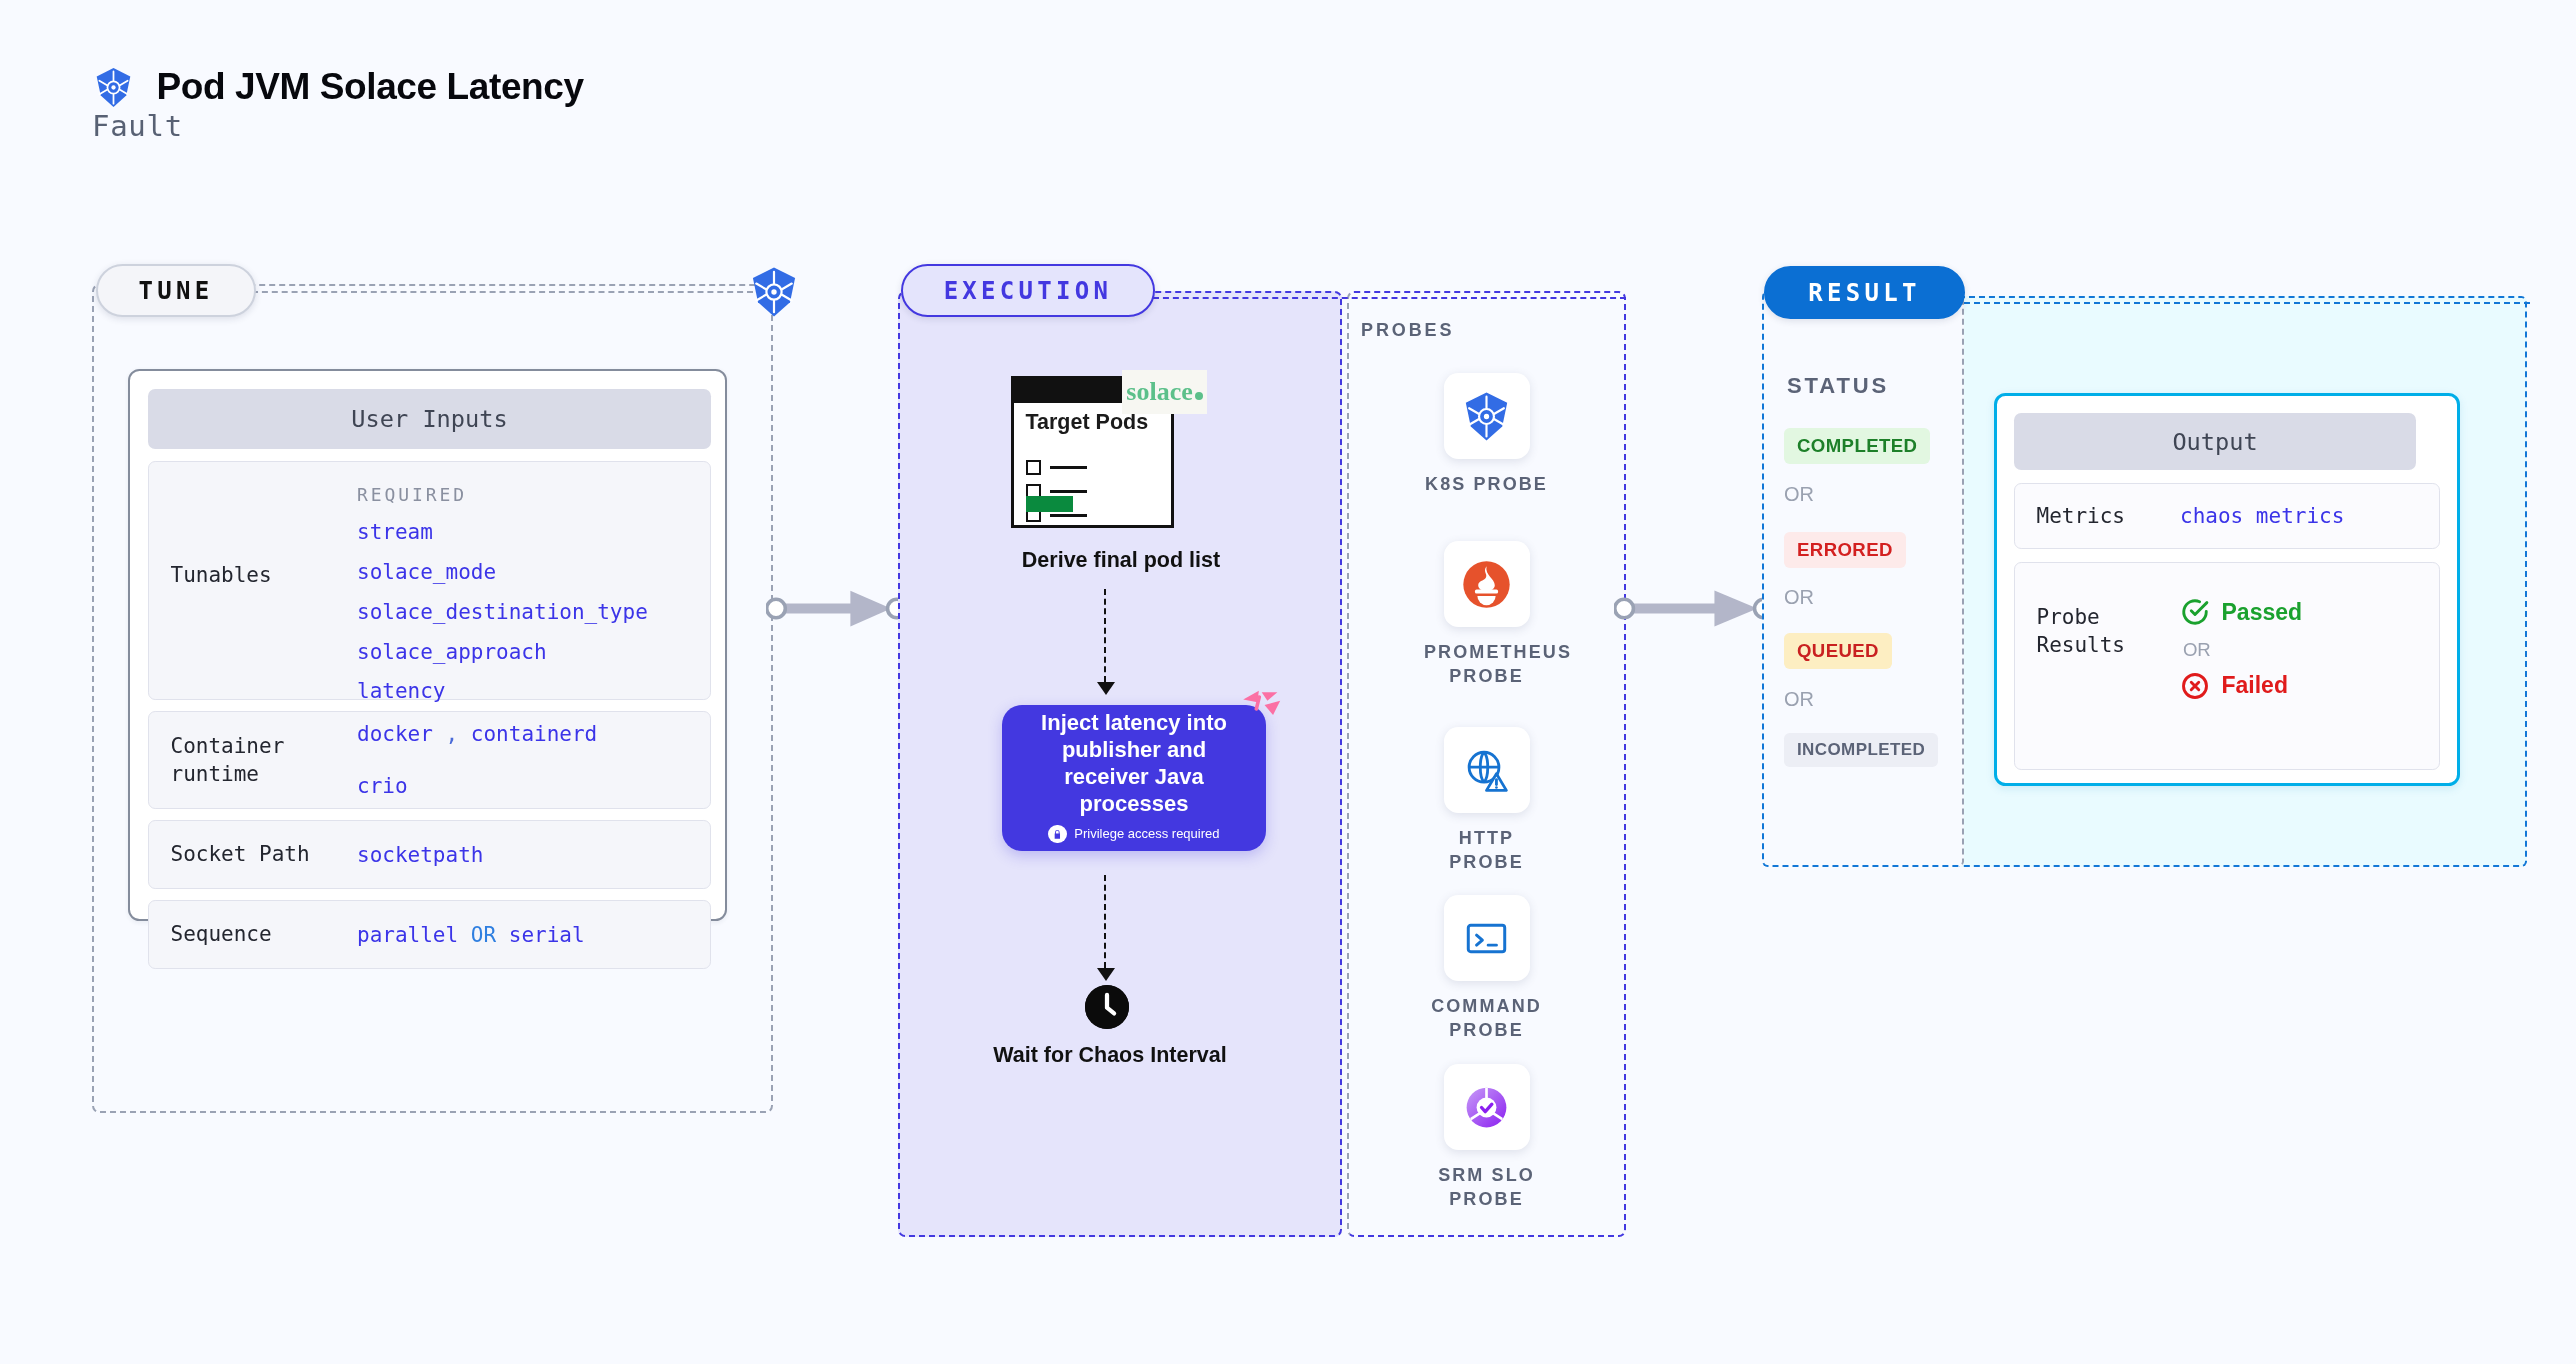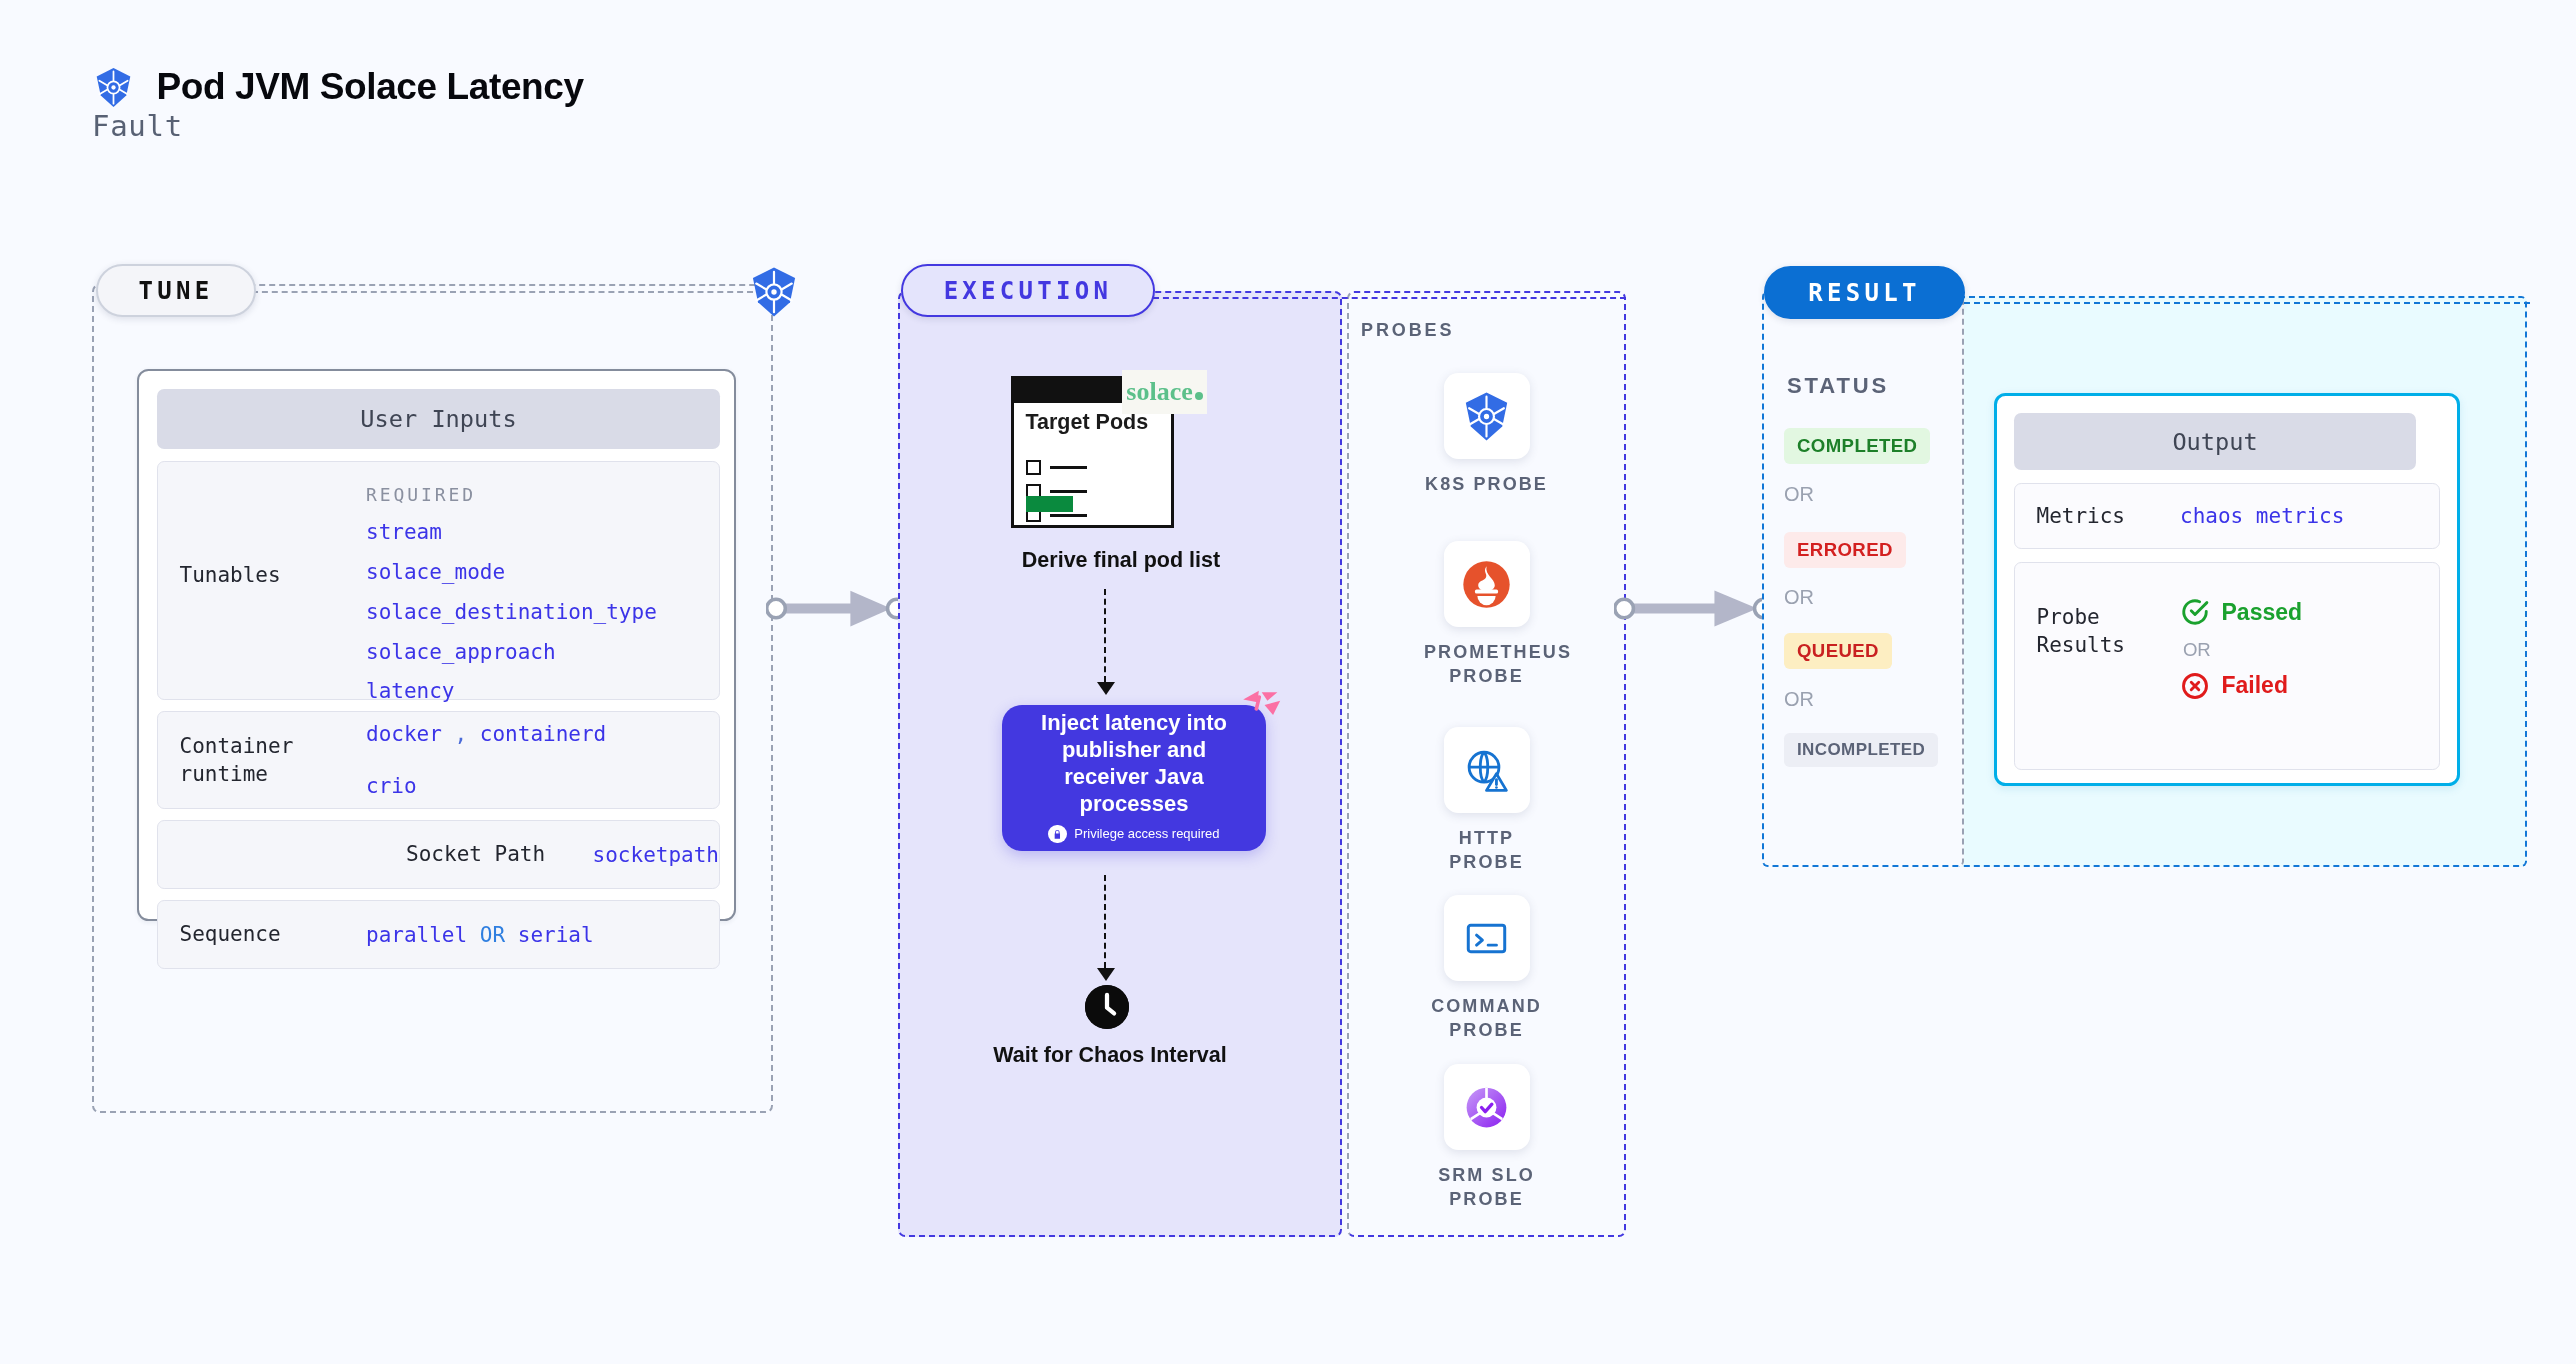--- a/index.html
+++ b/index.html
@@ -196,21 +196,21 @@
   <svg width="54" height="54" viewBox="0 0 64 64">
     <path d="M32 3 57 15.5 51 44 32 61 13 44 7 15.5Z" fill="#326ce5"></path>
     <g fill="none" stroke="#fff" stroke-width="2.6" stroke-linecap="round">
       <circle cx="32" cy="32" r="9"></circle>
       <path d="M32 8v14M32 42v14M11 22l12 7M41 35l12 7M53 22l-12 7M23 35l-12 7"></path>
     </g>
     <circle cx="32" cy="32" r="3.2" fill="#fff"></circle>
   </svg>
 </div>
 
-<div class="card-outer" style="left:137px; top:369px; width:599px; height:552px;">
+<div class="card-outer" style="left:128px; top:369px; width:599px; height:552px;">
 
   <div class="card-header" style="position:absolute; left:18px; top:18px; width:563px; height:60px;">User Inputs</div>
 
   <div class="row-box" style="position:absolute; left:18px; top:90px; width:563px; height:239px; align-items:flex-start;">
     <div class="row-label" style="padding-top:99px;">Tunables</div>
     <div style="padding-top:21.5px;">
       <div class="required-tag">REQUIRED</div>
       <div class="row-values tunable-item">stream</div>
       <div class="row-values tunable-item">solace_mode</div>
       <div class="row-values tunable-item">solace_destination_type</div>
@@ -224,21 +224,21 @@
     <div>
       <div class="row-values">
         <span>docker</span>
         <span class="sep-comma">,</span>
         <span>containerd</span>
       </div>
       <div class="row-values" style="margin-top:28px;">crio</div>
     </div>
   </div>
 
-  <div class="row-box" style="position:absolute; left:18px; top:449px; width:563px; height:69px;justify-content:flex-end;">
+  <div class="row-box" style="position:absolute; left:18px; top:449px; width:563px; height:69px;">
     <div class="row-label">Socket Path</div>
     <div class="row-values">socketpath</div>
   </div>
 
   <div class="row-box" style="position:absolute; left:18px; top:529px; width:563px; height:69px;">
     <div class="row-label">Sequence</div>
     <div class="row-values">
       <span>parallel</span>
       <span class="or-word">OR</span>
       <span>serial</span>

